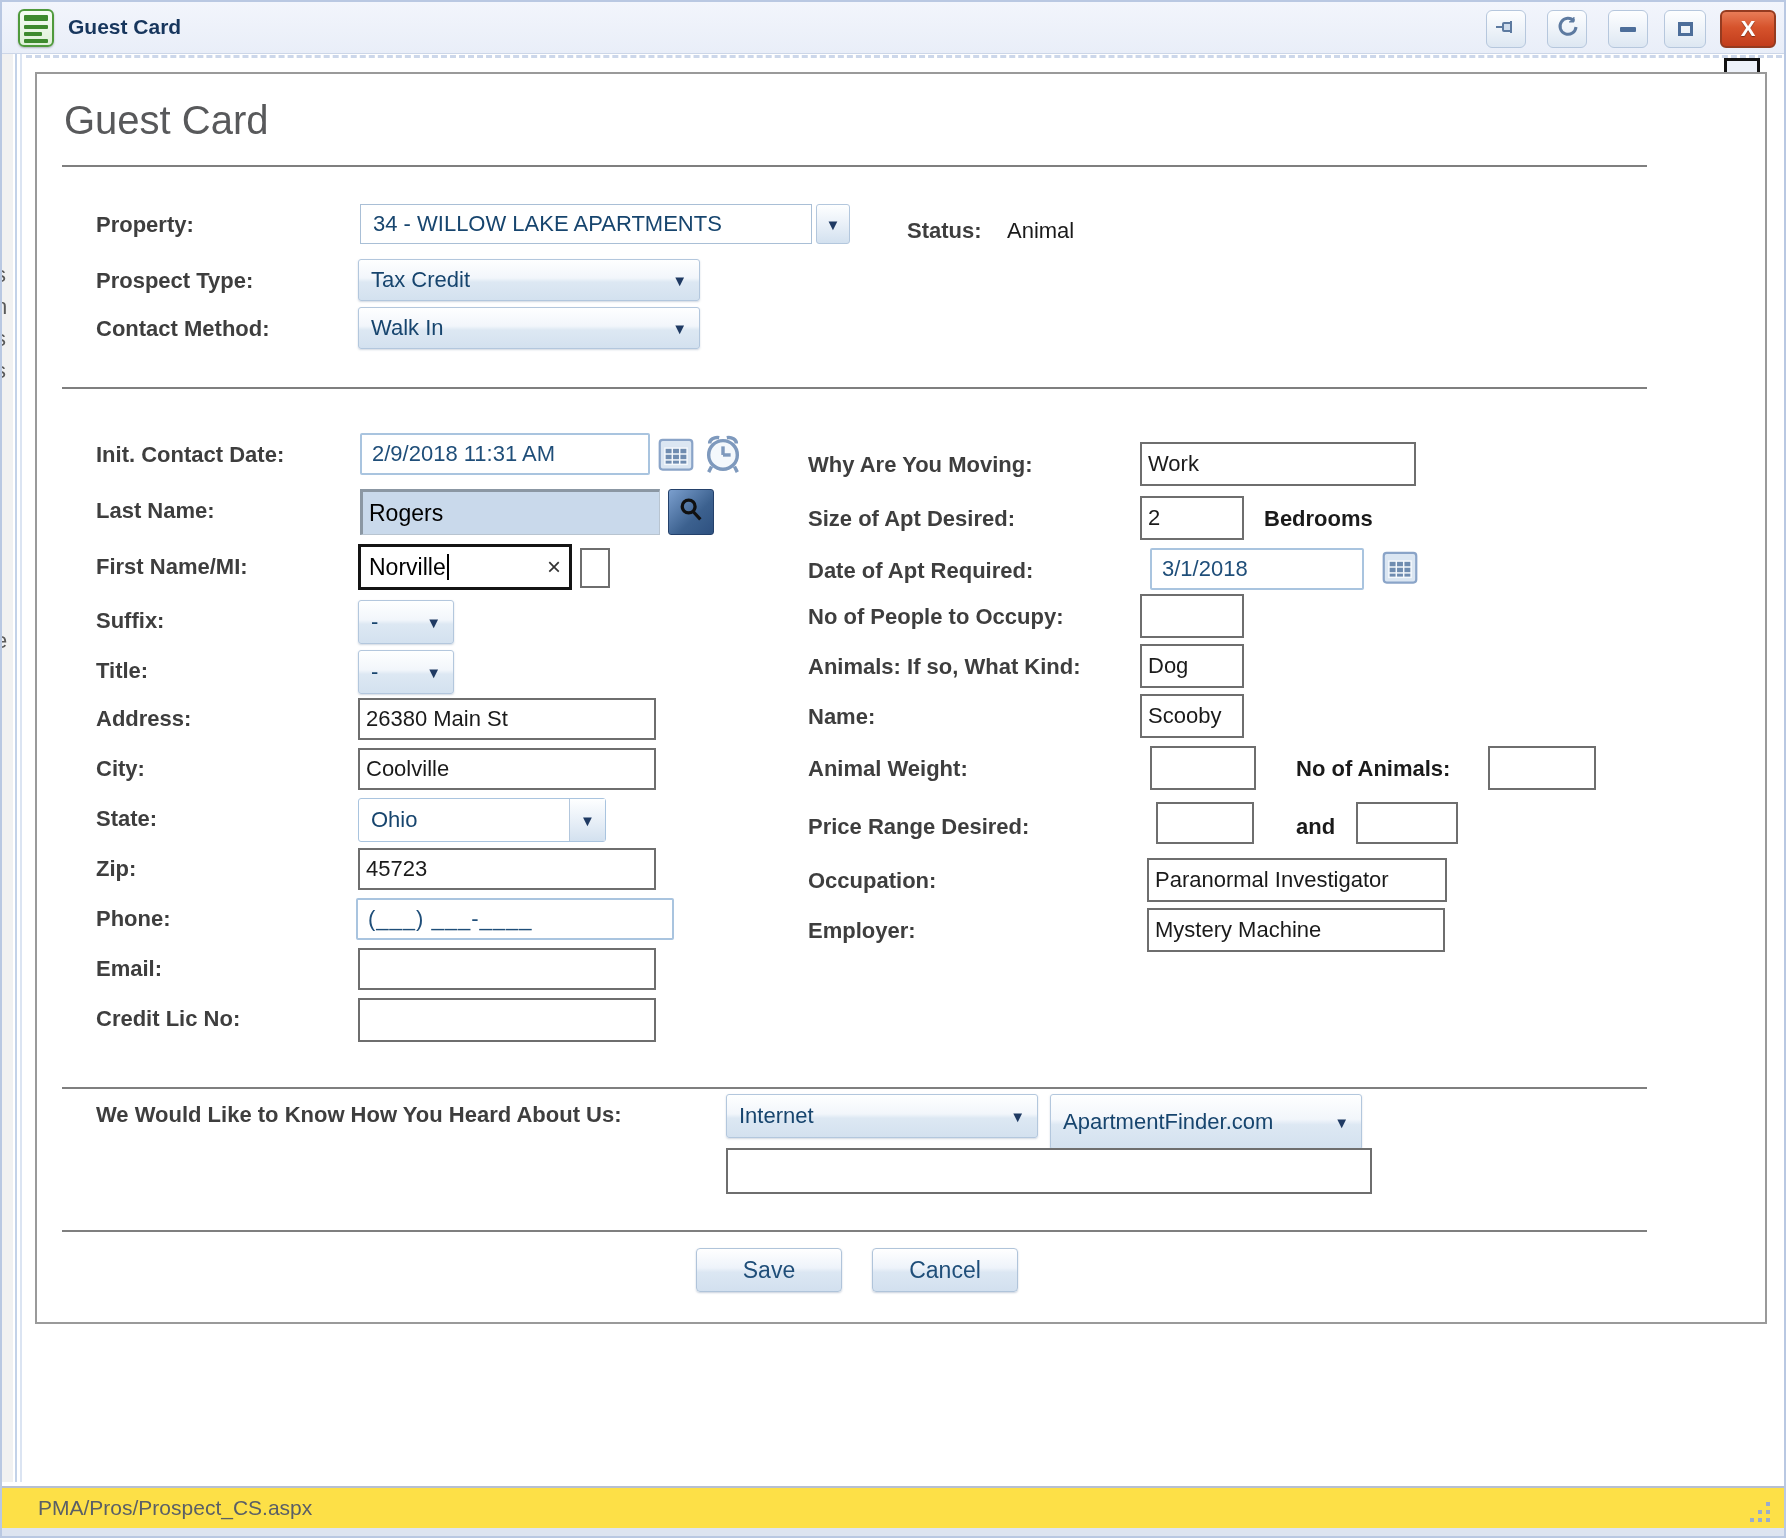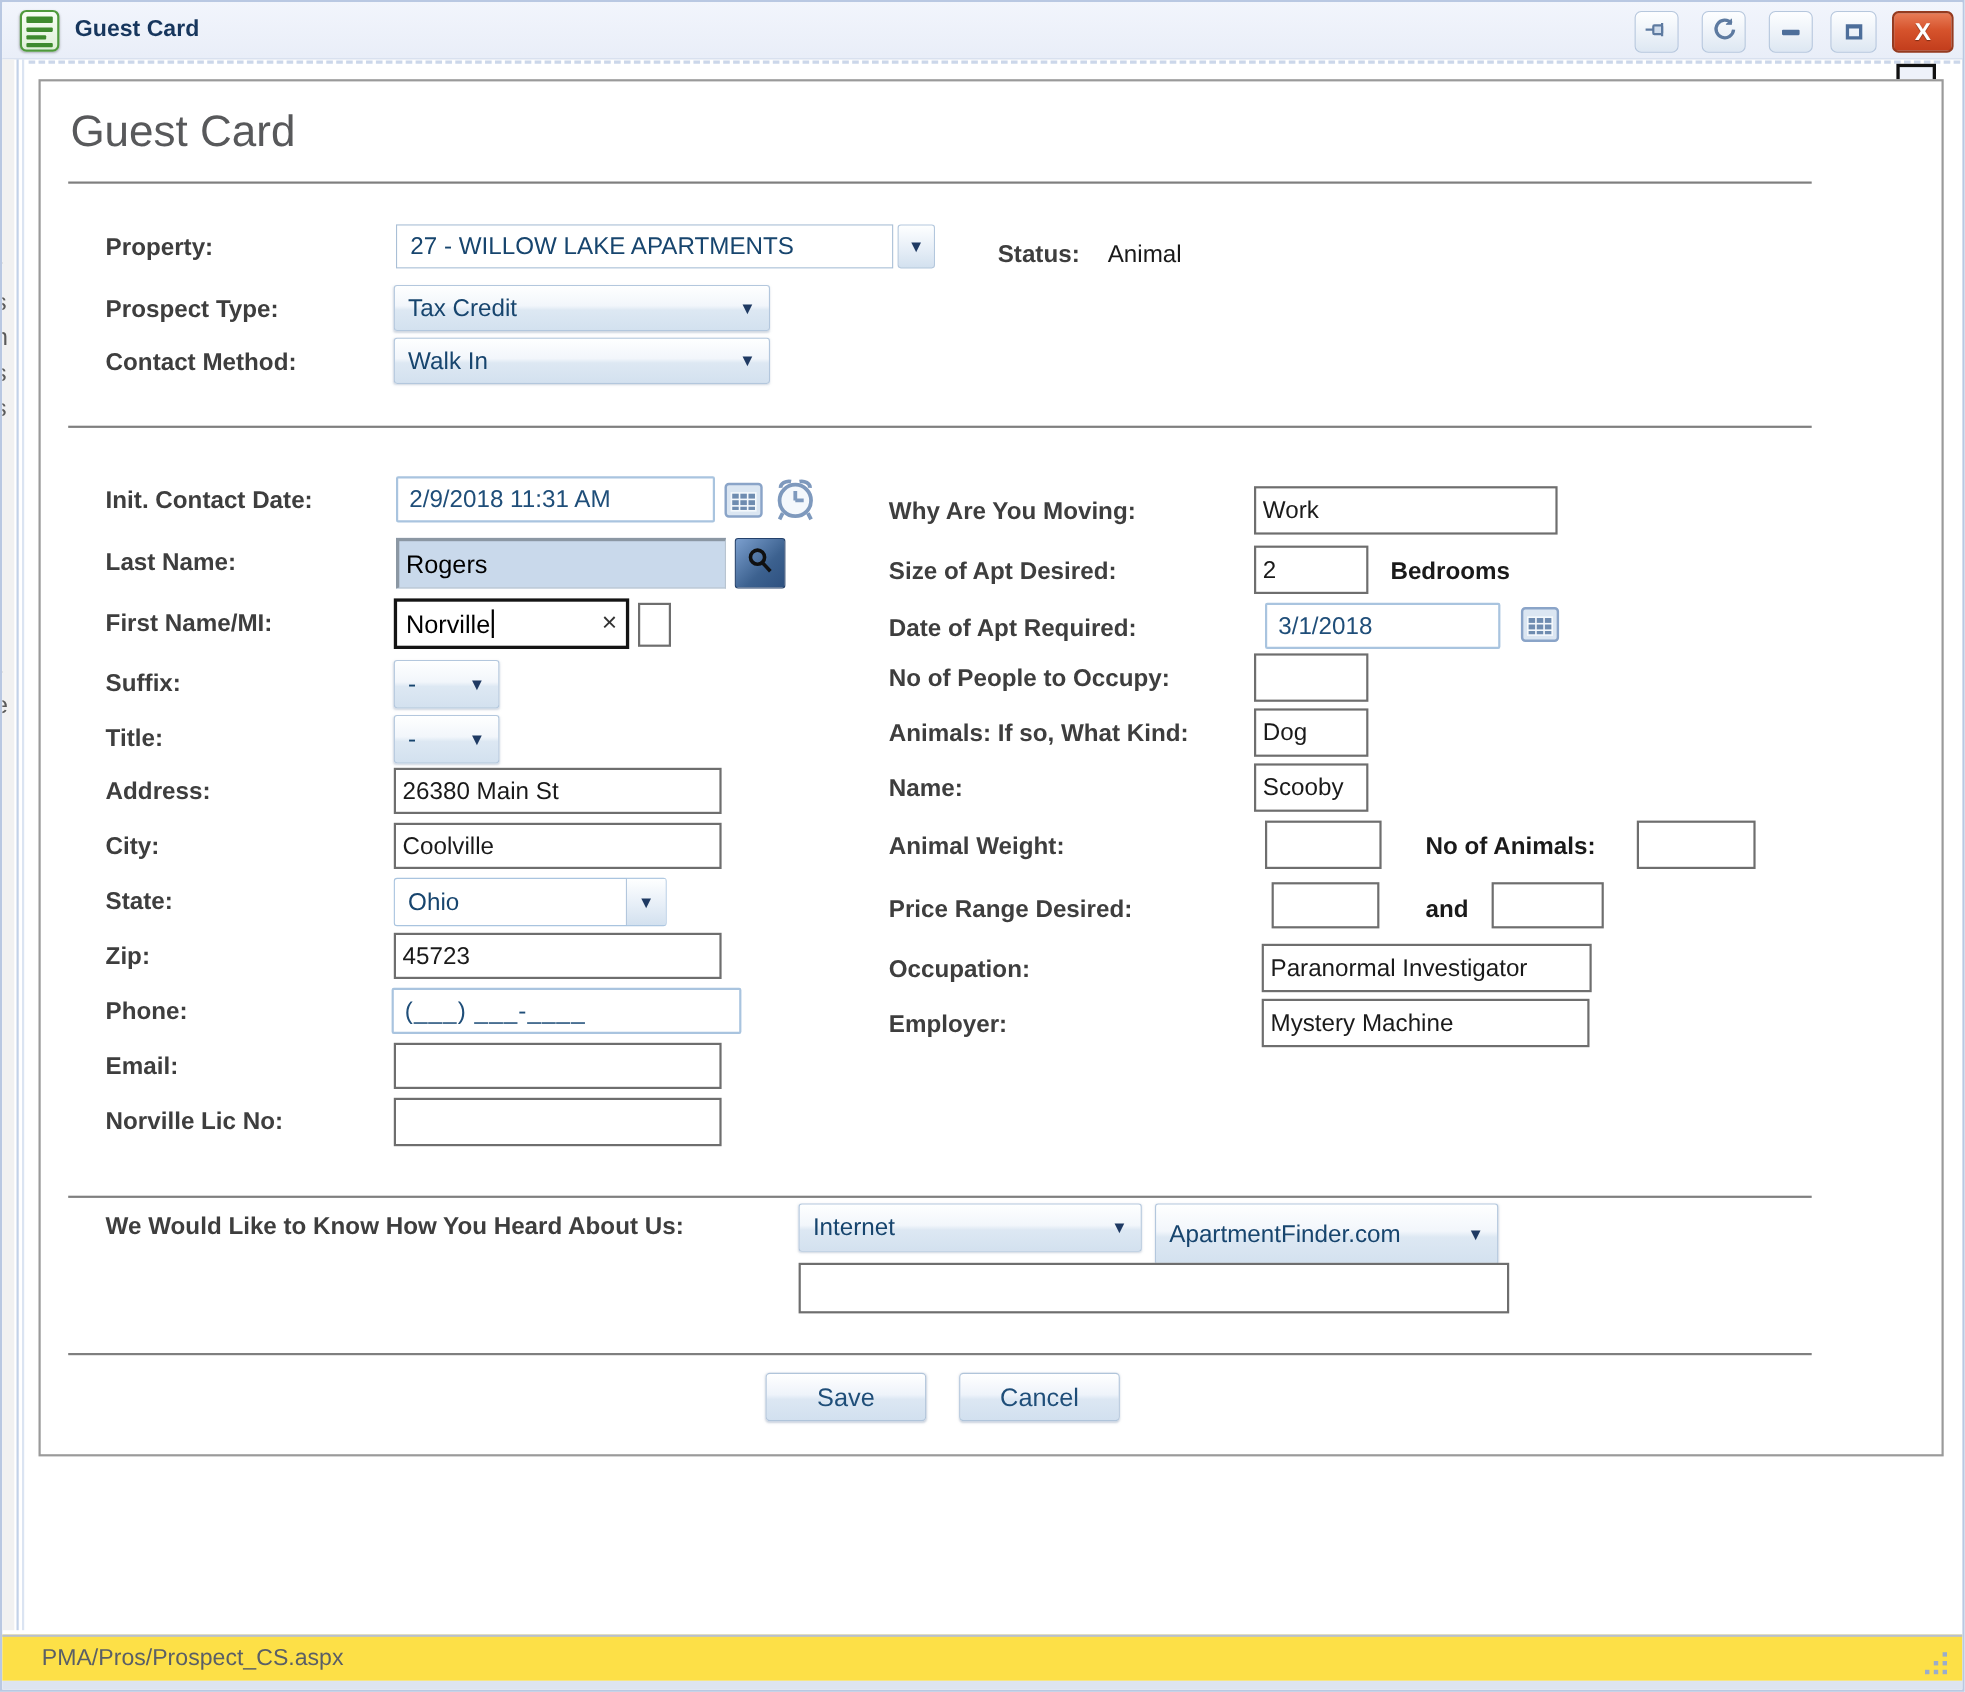--- a/index.html
+++ b/index.html
@@ -210,21 +210,21 @@
   <span>-</span>
 </div>
 
 <div class="panel"></div>
 
 <h1 class="heading">Guest Card</h1>
 <div class="hr" style="top:163px;"></div>
 
 <div class="lbl" style="left:94px; top:210px;">Property:</div>
 <div class="dd-white" style="left:358px; top:202px; width:452px; height:40px; padding-right:10px;">
-  <span>27 - WILLOW LAKE APARTMENTS</span>
+  <span>34 - WILLOW LAKE APARTMENTS</span>
 </div>
 <div class="arrow-sq" style="left:814px; top:202px;">
   <span>▼</span>
 </div>
 <div class="lbl" style="left:905px; top:216px;">Status:</div>
 <div class="val" style="left:1005px; top:216px;">Animal</div>
 
 <div class="lbl" style="left:94px; top:266px;">Prospect Type:</div>
 <div class="dd" style="left:356px; top:257px; width:342px; height:42px;">
   <span>Tax Credit</span>
@@ -315,21 +315,21 @@
 
 <div class="lbl" style="left:94px; top:854px;">Zip:</div>
 <input class="inp" style="left: 356px; top: 846px; width: 298px; height: 42px;" value="45723">
 
 <div class="lbl" style="left:94px; top:904px;">Phone:</div>
 <input class="inp-blue" style="left: 354px; top: 896px; width: 318px; height: 42px; letter-spacing: 1px;" value="(___) ___-____">
 
 <div class="lbl" style="left:94px; top:954px;">Email:</div>
 <input class="inp" style="left: 356px; top: 946px; width: 298px; height: 42px;" value="">
 
-<div class="lbl" style="left:94px; top:1004px;">Norville Lic No:</div>
+<div class="lbl" style="left:94px; top:1004px;">Credit Lic No:</div>
 <input class="inp" style="left: 356px; top: 996px; width: 298px; height: 44px;" value="">
 
 <div class="lbl" style="left:806px; top:450px;">Why Are You Moving:</div>
 <input class="inp" style="left: 1138px; top: 440px; width: 276px; height: 44px;" value="Work">
 
 <div class="lbl" style="left:806px; top:504px;">Size of Apt Desired:</div>
 <input class="inp" style="left: 1138px; top: 494px; width: 104px; height: 44px;" value="2">
 <div class="lbl" style="left:1262px; top:504px; color:#1a1a1a;">Bedrooms</div>
 
 <div class="lbl" style="left:806px; top:556px;">Date of Apt Required:</div>

